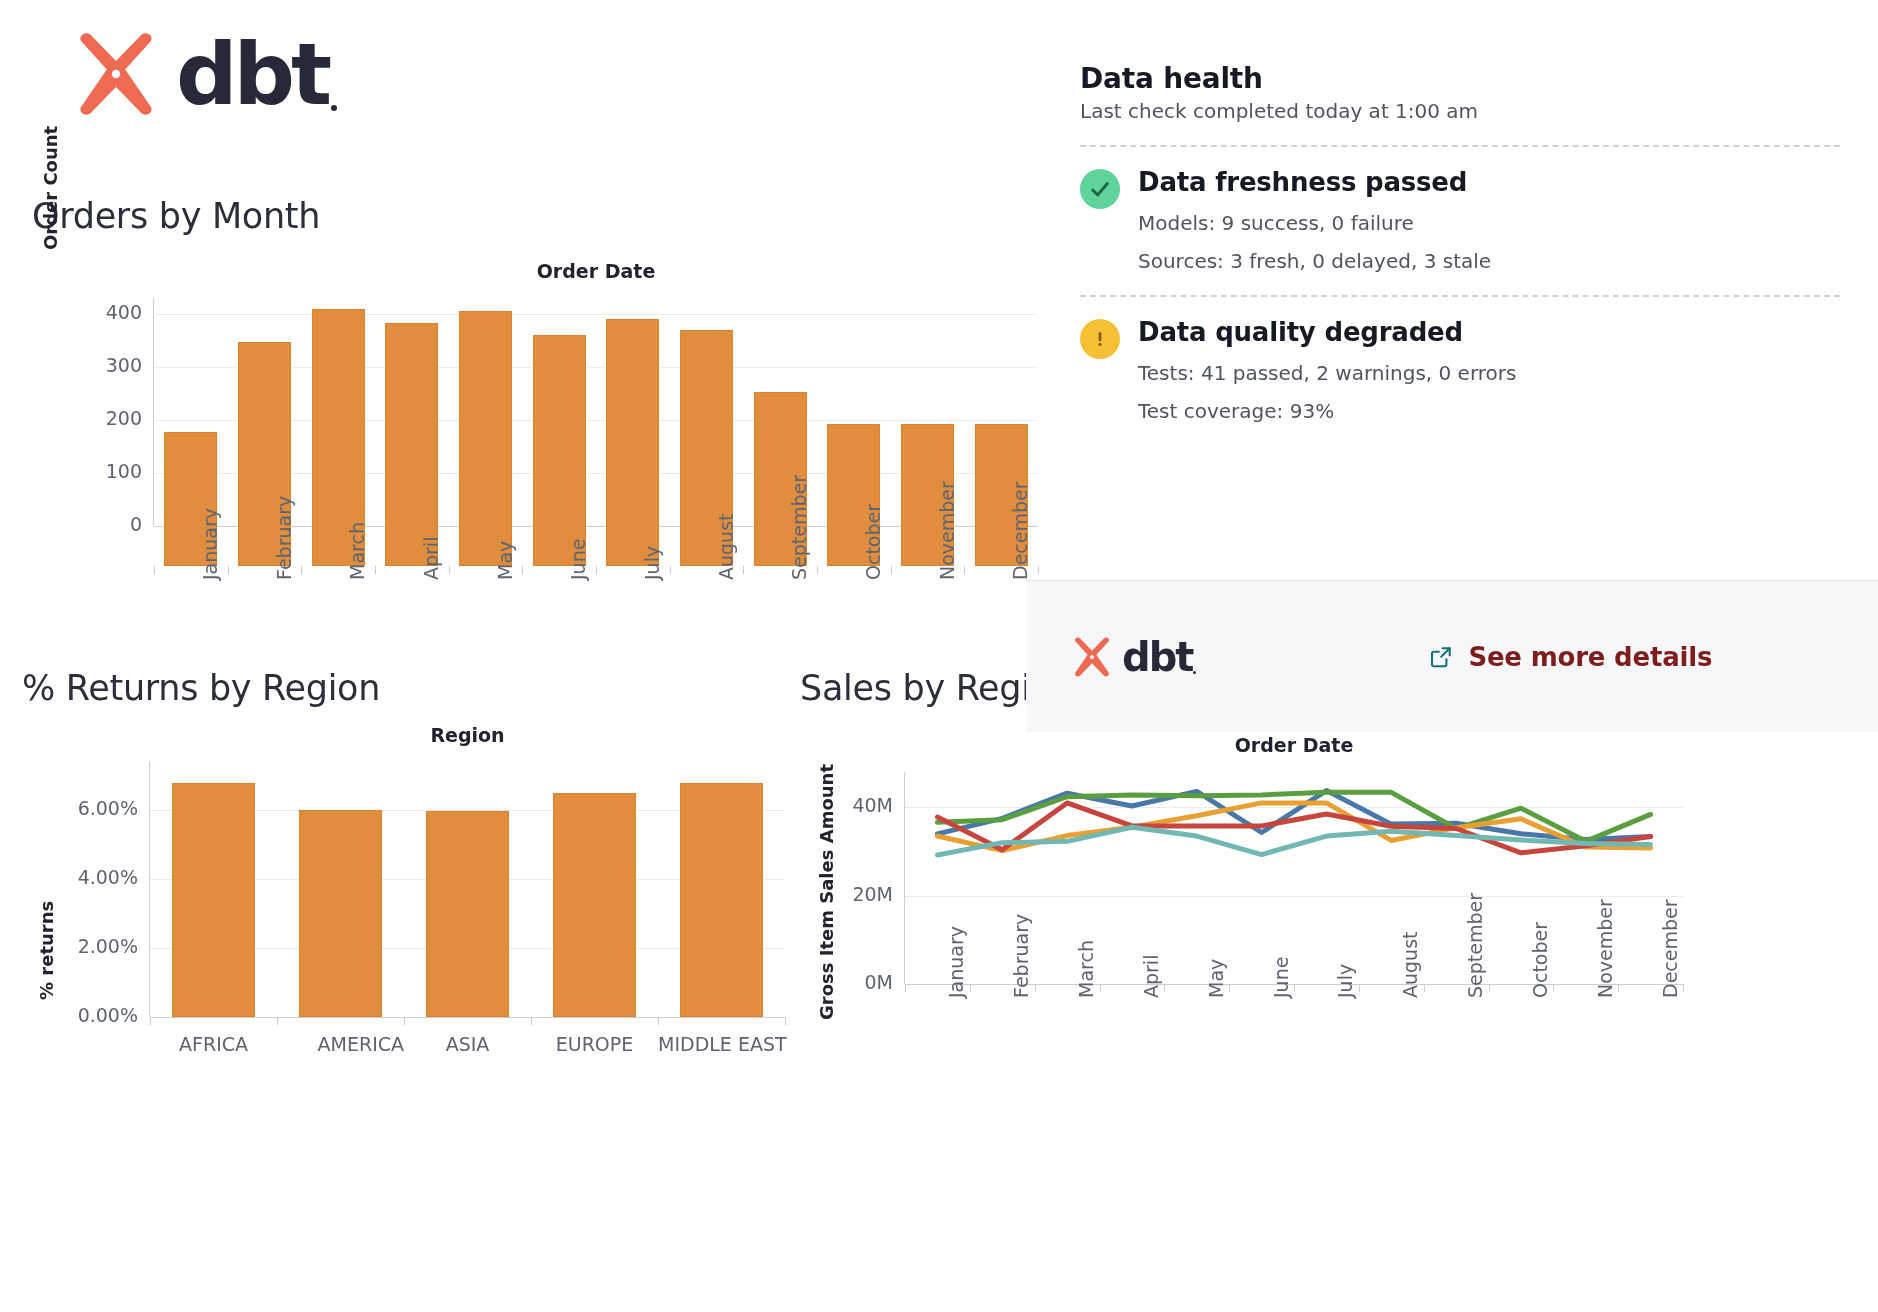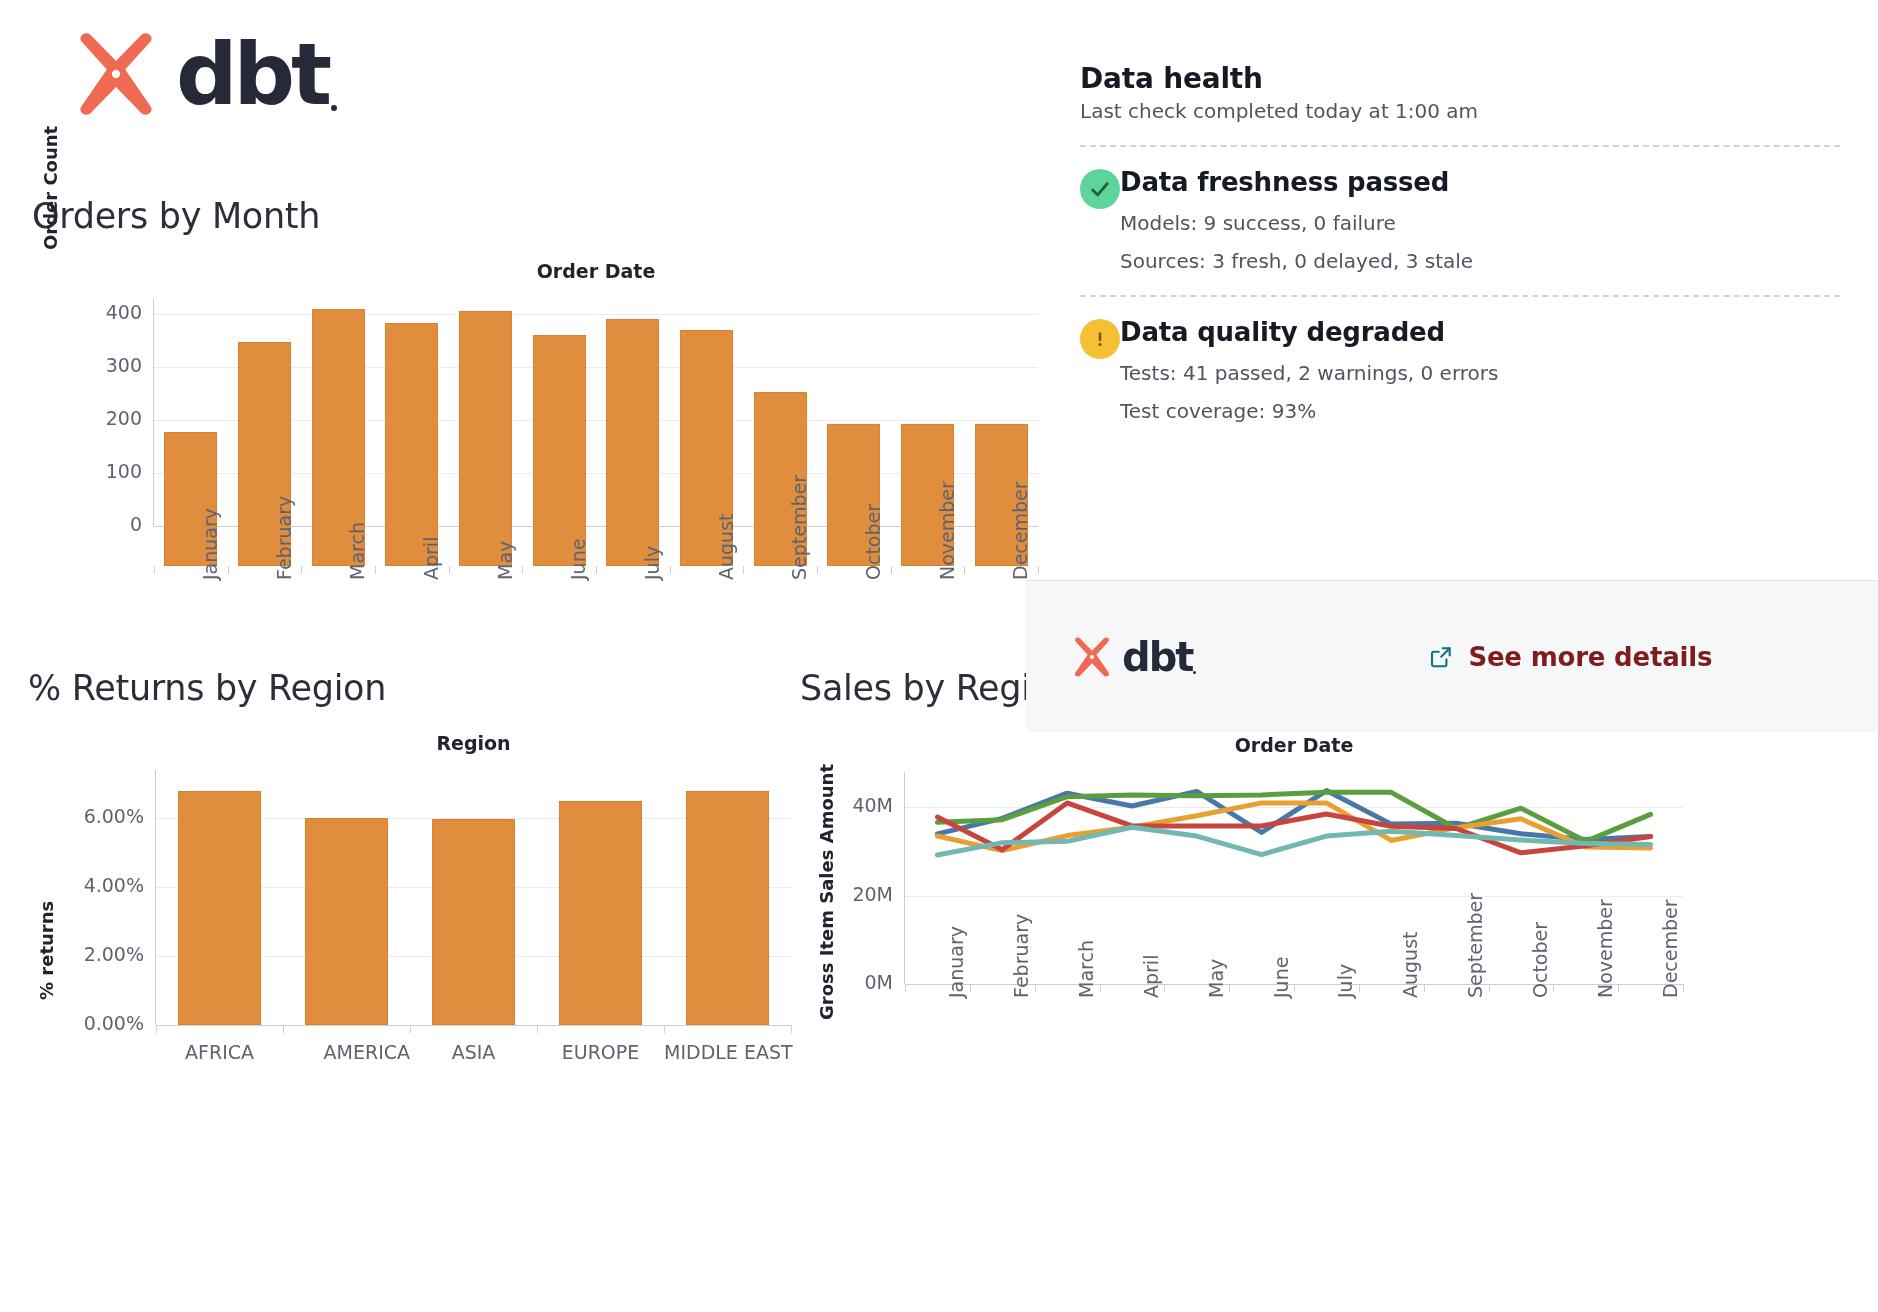--- a/index.html
+++ b/index.html
@@ -119,22 +119,22 @@
   #orders-plot-wrap { position: relative; margin-top: 24px; height: 420px; }
   #orders-ylabel {
     position: absolute;
     left: 40px; top: 250px;
     transform-origin: left top;
     transform: rotate(-90deg);
   }
   #orders-plot { position: absolute; left: 122px; top: 38px; width: 884px; height: 228px; }
 
   
-  #returns-panel { position: absolute; left: 28px; top: 668px; width: 800px; }
-  #returns-plot-wrap { position: relative; margin-top: 24px; height: 400px; }
+  #returns-panel { position: absolute; left: 22px; top: 668px; width: 800px; }
+  #returns-plot-wrap { position: relative; margin-top: 16px; height: 400px; }
   #returns-ylabel {
     position: absolute;
     left: 36px; top: 1000px;
     transform-origin: left top;
     transform: rotate(-90deg);
   }
   #returns-plot { position: absolute; left: 128px; top: 38px; width: 635px; height: 255px; }
 
   
   #sales-panel { position: absolute; left: 800px; top: 668px; width: 1070px; }
@@ -159,21 +159,21 @@
   #dh-subtitle {
     margin-top: 4px;
     font-size: 20px;
     color: #4f555f;
   }
   .dh-divider {
     margin: 22px 0 20px 0;
     border-top: 2px dashed #cfd3d8;
     height: 0;
   }
-  .dh-item { display: flex; align-items: flex-start; justify-content: flex-end; }
+  .dh-item { display: flex; gap: 18px; align-items: flex-start; justify-content: flex-end; }
   .dh-badge {
     flex: none;
     width: 40px; height: 40px;
     border-radius: 50%;
     display: flex;
     align-items: center;
     justify-content: center;
     margin-top: 2px;
   }
   .dh-badge.ok { background: #5ed49a; }

